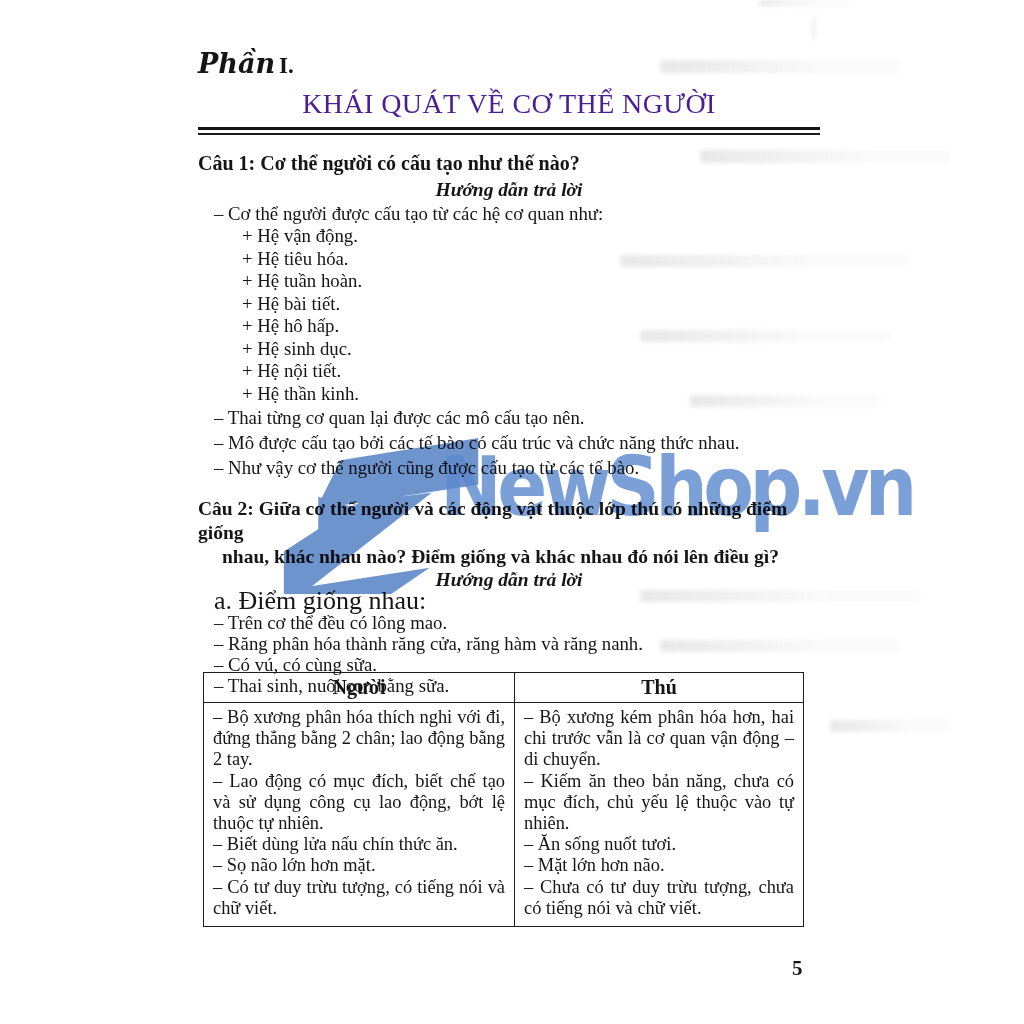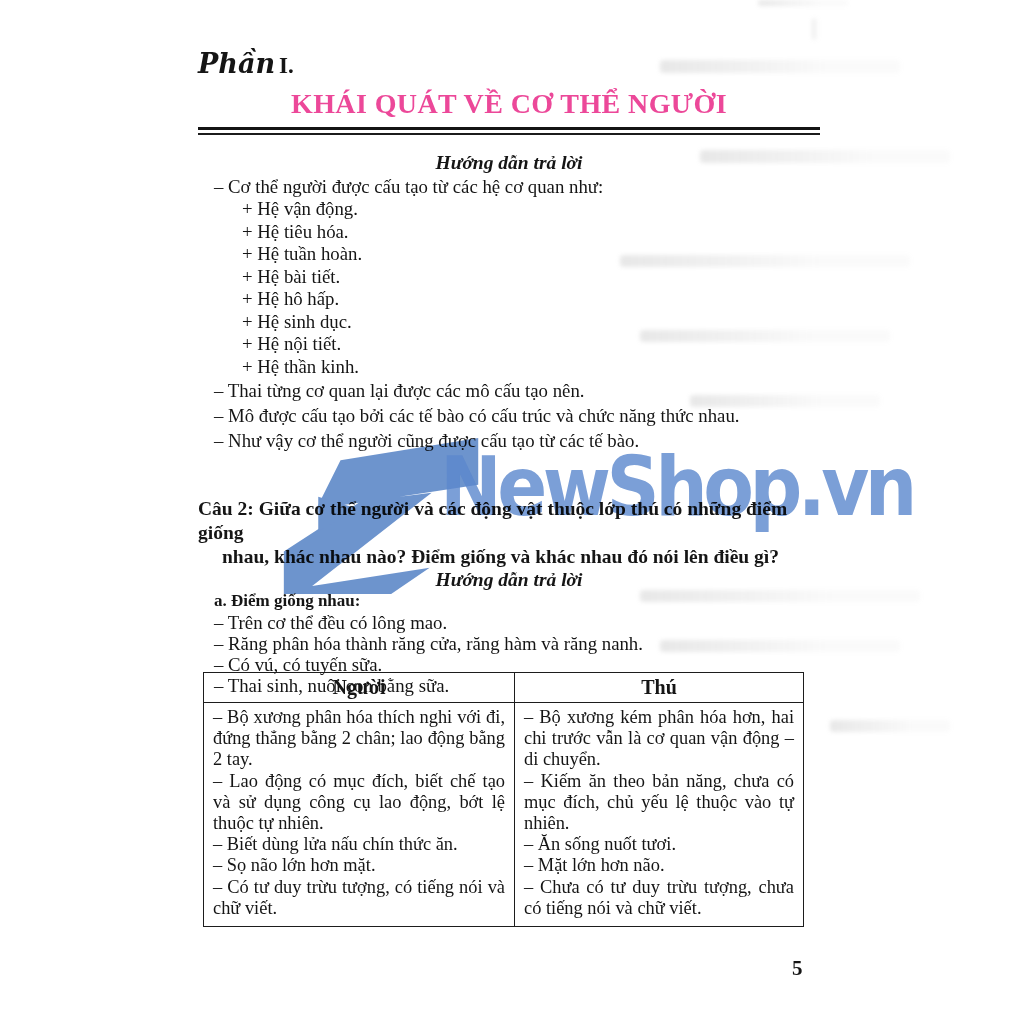--- a/index.html
+++ b/index.html
@@ -8,38 +8,38 @@
     background:#ffffff;color:#151515;
     font-family:"Liberation Serif",serif;
   }
   .abs{position:absolute;}
   
   #sec-top{left:198px;top:48px;width:622px;}
   .part-line{font-size:24px;}
   .part-script{font-family:"DejaVu Serif",serif;font-style:italic;font-weight:600;font-size:27px;}
   .part-num{font-size:23px;font-weight:600;padding-left:4px;}
   .main-title{
-    text-align:center;font-weight:700;font-size:28px;margin:9px 0 7px 0;
-    letter-spacing:.4px;color:#ec4899;
+    text-align:center;font-weight:400;font-size:28px;margin:9px 0 7px 0;
+    letter-spacing:.4px;color:#4c1d95;
   }
   .double-rule{border-top:3.5px solid #141414;border-bottom:2px solid #1c1c1c;height:3px;}
   
   #sec-q1{left:198px;top:150px;width:622px;font-size:18.8px;}
   .q-heading{font-weight:700;font-size:20px;line-height:27px;}
   .guide{font-weight:700;font-style:italic;font-size:19.5px;text-align:center;line-height:26px;}
   p{margin:0;}
   .dash{padding-left:16px;line-height:25px;}
   .dash-intro{padding-left:16px;line-height:22px;}
   .plus{padding-left:44px;line-height:22.5px;}
   
   #sec-q2{left:198px;top:497px;width:622px;font-size:18.8px;}
   .q2-l1{font-weight:700;font-size:19.5px;line-height:24px;}
   .q2-l2{font-weight:700;font-size:19.5px;line-height:24px;padding-left:24px;}
   #sec-q2 .guide{line-height:21px;}
-  .sub-heading{font-weight:700;font-size:17px;padding-left:16px;line-height:22px;}
+  .sub-heading{font-weight:400;font-size:26px;padding-left:16px;line-height:22px;}
   .tight-dash{padding-left:16px;line-height:21px;}
   
   #sec-b{left:198px;top:672px;width:622px;font-size:18.8px;}
   #sec-b .sub-heading{line-height:22px;}
   table.cmp{
     border-collapse:collapse;width:600px;margin-left:5px;margin-top:0;
     table-layout:fixed;
   }
   table.cmp,.cmp th,.cmp td{border:1.7px solid #1d1d1d;}
   .cmp th{
@@ -76,20 +76,21 @@
 
 <div class="abs" id="sec-top">
   <div class="part-line">
     <span class="part-script">Phần</span><span class="part-num">I.</span>
   </div>
   <div class="main-title">KHÁI QUÁT VỀ CƠ THỂ NGƯỜI</div>
   <div class="double-rule"></div>
 </div>
 
 <div class="abs" id="sec-q1">
+  <div class="q-heading">Câu 1: Cơ thể người có cấu tạo như thế nào?</div>
   <div class="guide">Hướng dẫn trả lời</div>
   <p class="dash-intro">– Cơ thể người được cấu tạo từ các hệ cơ quan như:</p>
   <p class="plus">+ Hệ vận động.</p>
   <p class="plus">+ Hệ tiêu hóa.</p>
   <p class="plus">+ Hệ tuần hoàn.</p>
   <p class="plus">+ Hệ bài tiết.</p>
   <p class="plus">+ Hệ hô hấp.</p>
   <p class="plus">+ Hệ sinh dục.</p>
   <p class="plus">+ Hệ nội tiết.</p>
   <p class="plus">+ Hệ thần kinh.</p>
@@ -98,21 +99,21 @@
   <p class="dash">– Như vậy cơ thể người cũng được cấu tạo từ các tế bào.</p>
 </div>
 
 <div class="abs" id="sec-q2">
   <div class="q2-l1">Câu 2: Giữa cơ thể người và các động vật thuộc lớp thú có những điểm giống</div>
   <div class="q2-l2">nhau, khác nhau nào? Điểm giống và khác nhau đó nói lên điều gì?</div>
   <div class="guide">Hướng dẫn trả lời</div>
   <div class="sub-heading">a. Điểm giống nhau:</div>
   <p class="tight-dash">– Trên cơ thể đều có lông mao.</p>
   <p class="tight-dash">– Răng phân hóa thành răng cửa, răng hàm và răng nanh.</p>
-  <p class="tight-dash">– Có vú, có tuyến sữa.</p>
+  <p class="tight-dash">– Có vú, có cùng sữa.</p>
   <p class="tight-dash">– Thai sinh, nuôi con bằng sữa.</p>
 </div>
 
 <div class="abs" id="sec-b">
   <table class="cmp">
     <colgroup>
         <col class="c1">
         <col class="c2">
       </colgroup>
     <thead>

